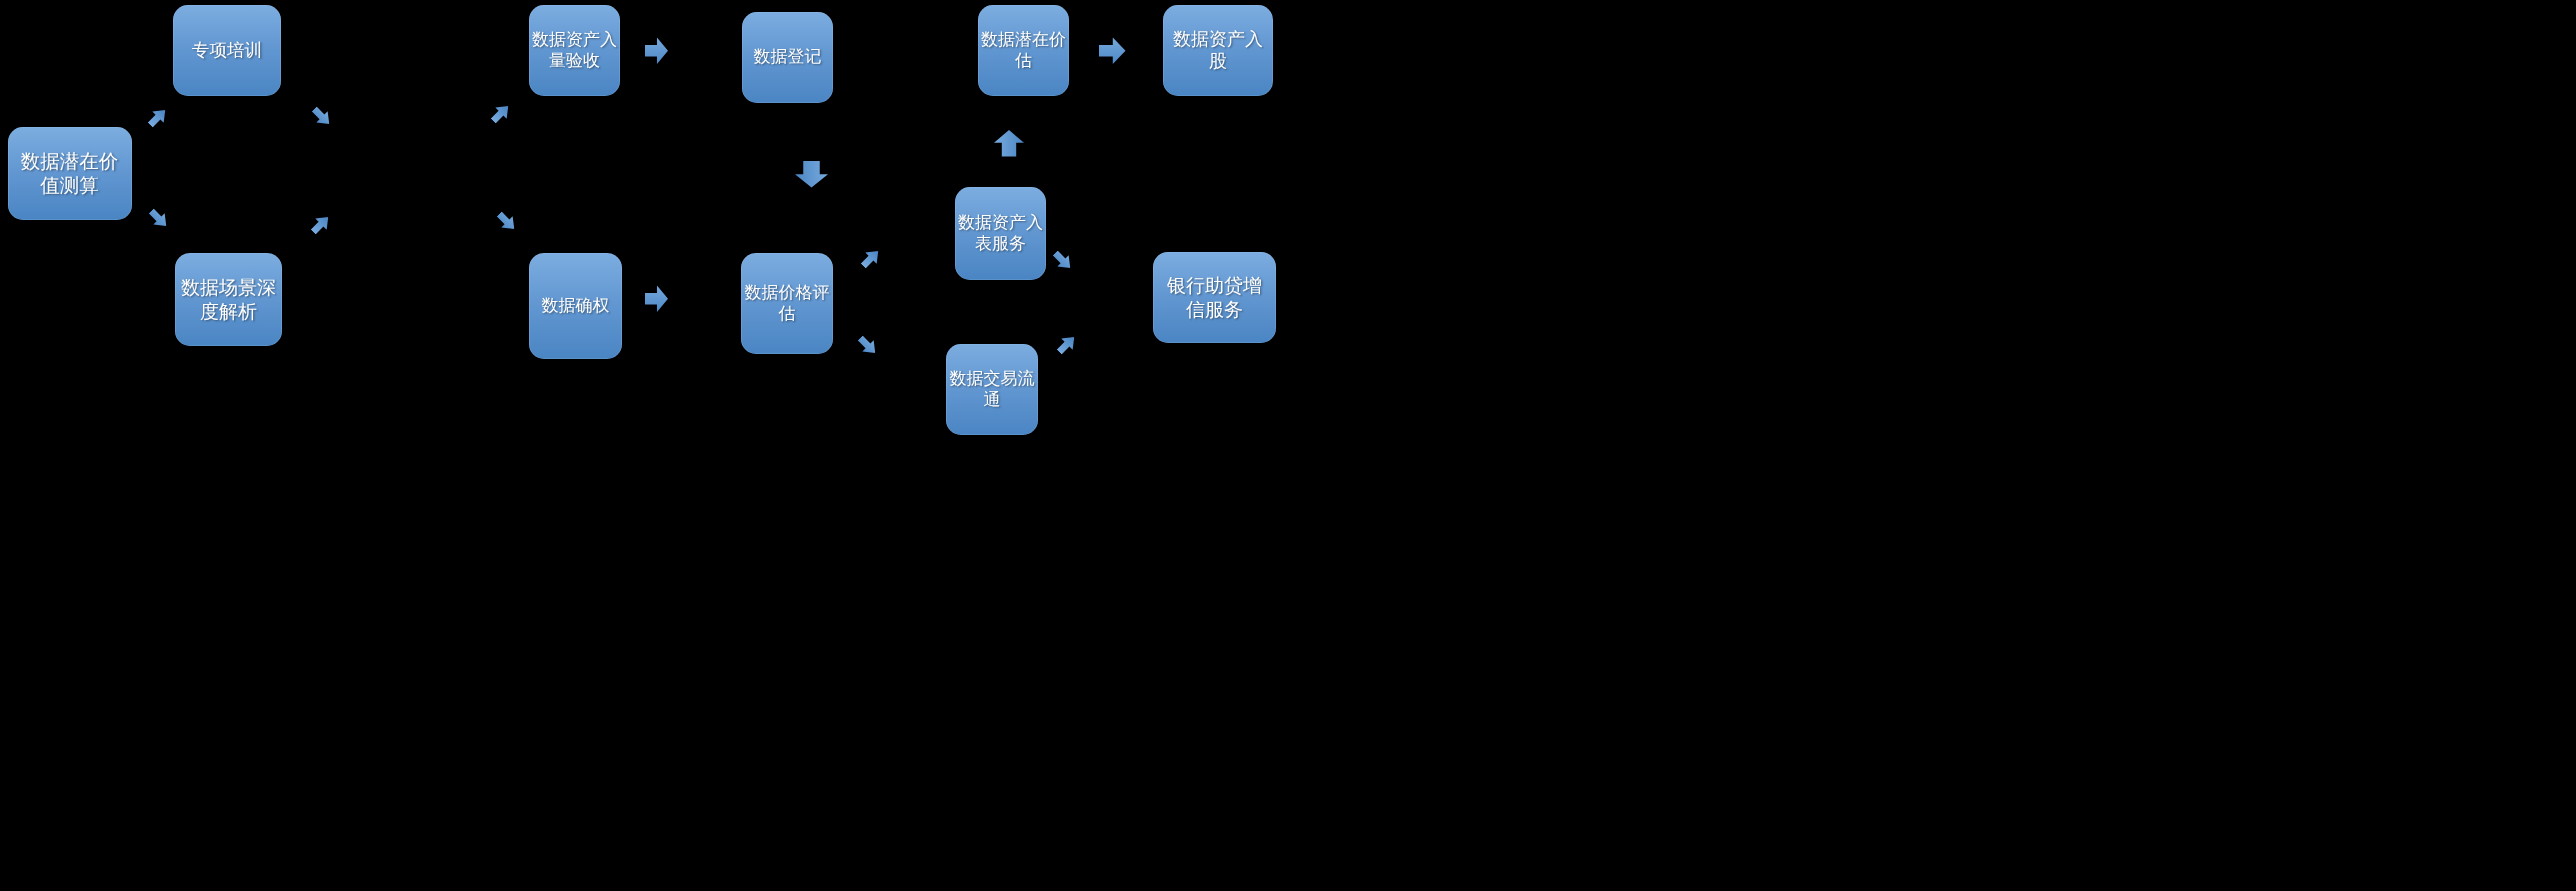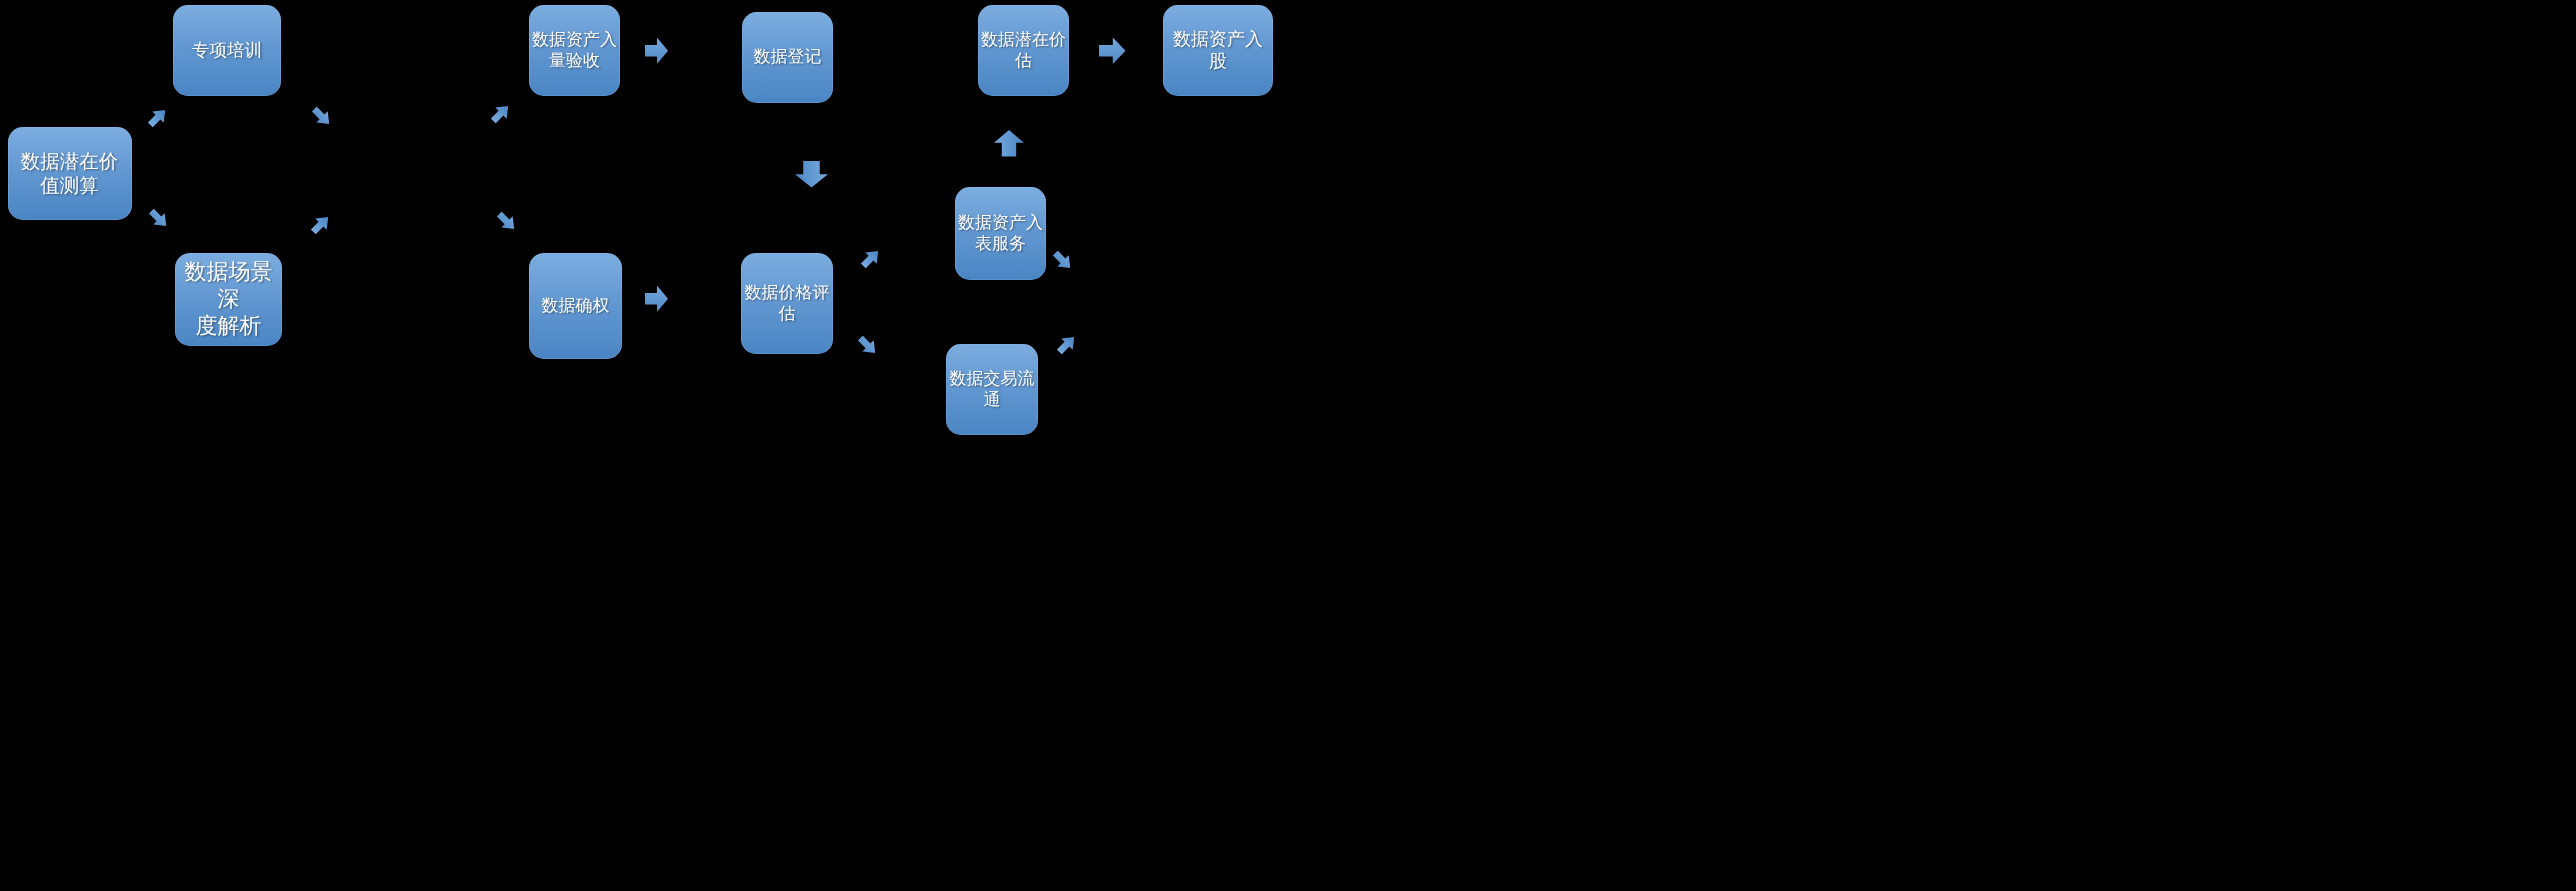--- a/index.html
+++ b/index.html
@@ -20,21 +20,21 @@
     white-space:pre-line;
     line-height:1.22;
     text-shadow:1.3px 1.3px 1.9px rgba(20,20,20,.45);
     font-size:17px;
   }
   .n1 {left:7.6px;  top:127px;width:124px;height:93px}
   .n1 .node-label{font-size:19.5px}
   .n2 {left:173px; top:5px;  width:108px;height:91px}
   .n2 .node-label{font-size:17.6px}
   .n3 {left:175px; top:253px;width:107px;height:93px}
-  .n3 .node-label{font-size:22px}
+  .n3 .node-label{font-size:19px}
   .n4 {left:350px; top:127px;width:126px;height:92px}
   .n5 {left:529px; top:5px;  width:91px;height:91px}
   .n6 {left:742px;top:12px;  width:91px;height:91px}
   .n7 {left:978px;top:5px;  width:91px;height:91px}
   .n8 {left:1163px;top:5px;  width:110px;height:91px}
   .n8 .node-label{font-size:18px}
   .n9 {left:529px; top:253px;width:93px;height:106px}
   .n10{left:741px;top:253px;width:92px;height:101px}
   .n11{left:955px;top:187px;width:91px;height:93px}
   .n12{left:946px;top:344px;width:92px;height:91px}
@@ -114,20 +114,24 @@
 估</span>
     </div>
   <div class="node n11">
       <span class="node-label">数据资产入
 表服务</span>
     </div>
   <div class="node n12">
       <span class="node-label">数据交易流
 通</span>
     </div>
+  <div class="node n13">
+      <span class="node-label">银行助贷增
+信服务</span>
+    </div>
 
   <div class="arrow diag ar-ur a1"></div>
   <div class="arrow diag ar-dr a2"></div>
   <div class="arrow diag ar-dr a3"></div>
   <div class="arrow diag ar-ur a4"></div>
   <div class="arrow diag ar-ur a5"></div>
   <div class="arrow diag ar-dr a6"></div>
   <div class="arrow ar-r a7"></div>
   <div class="arrow ar-d a8"></div>
   <div class="arrow ar-r a9"></div>

